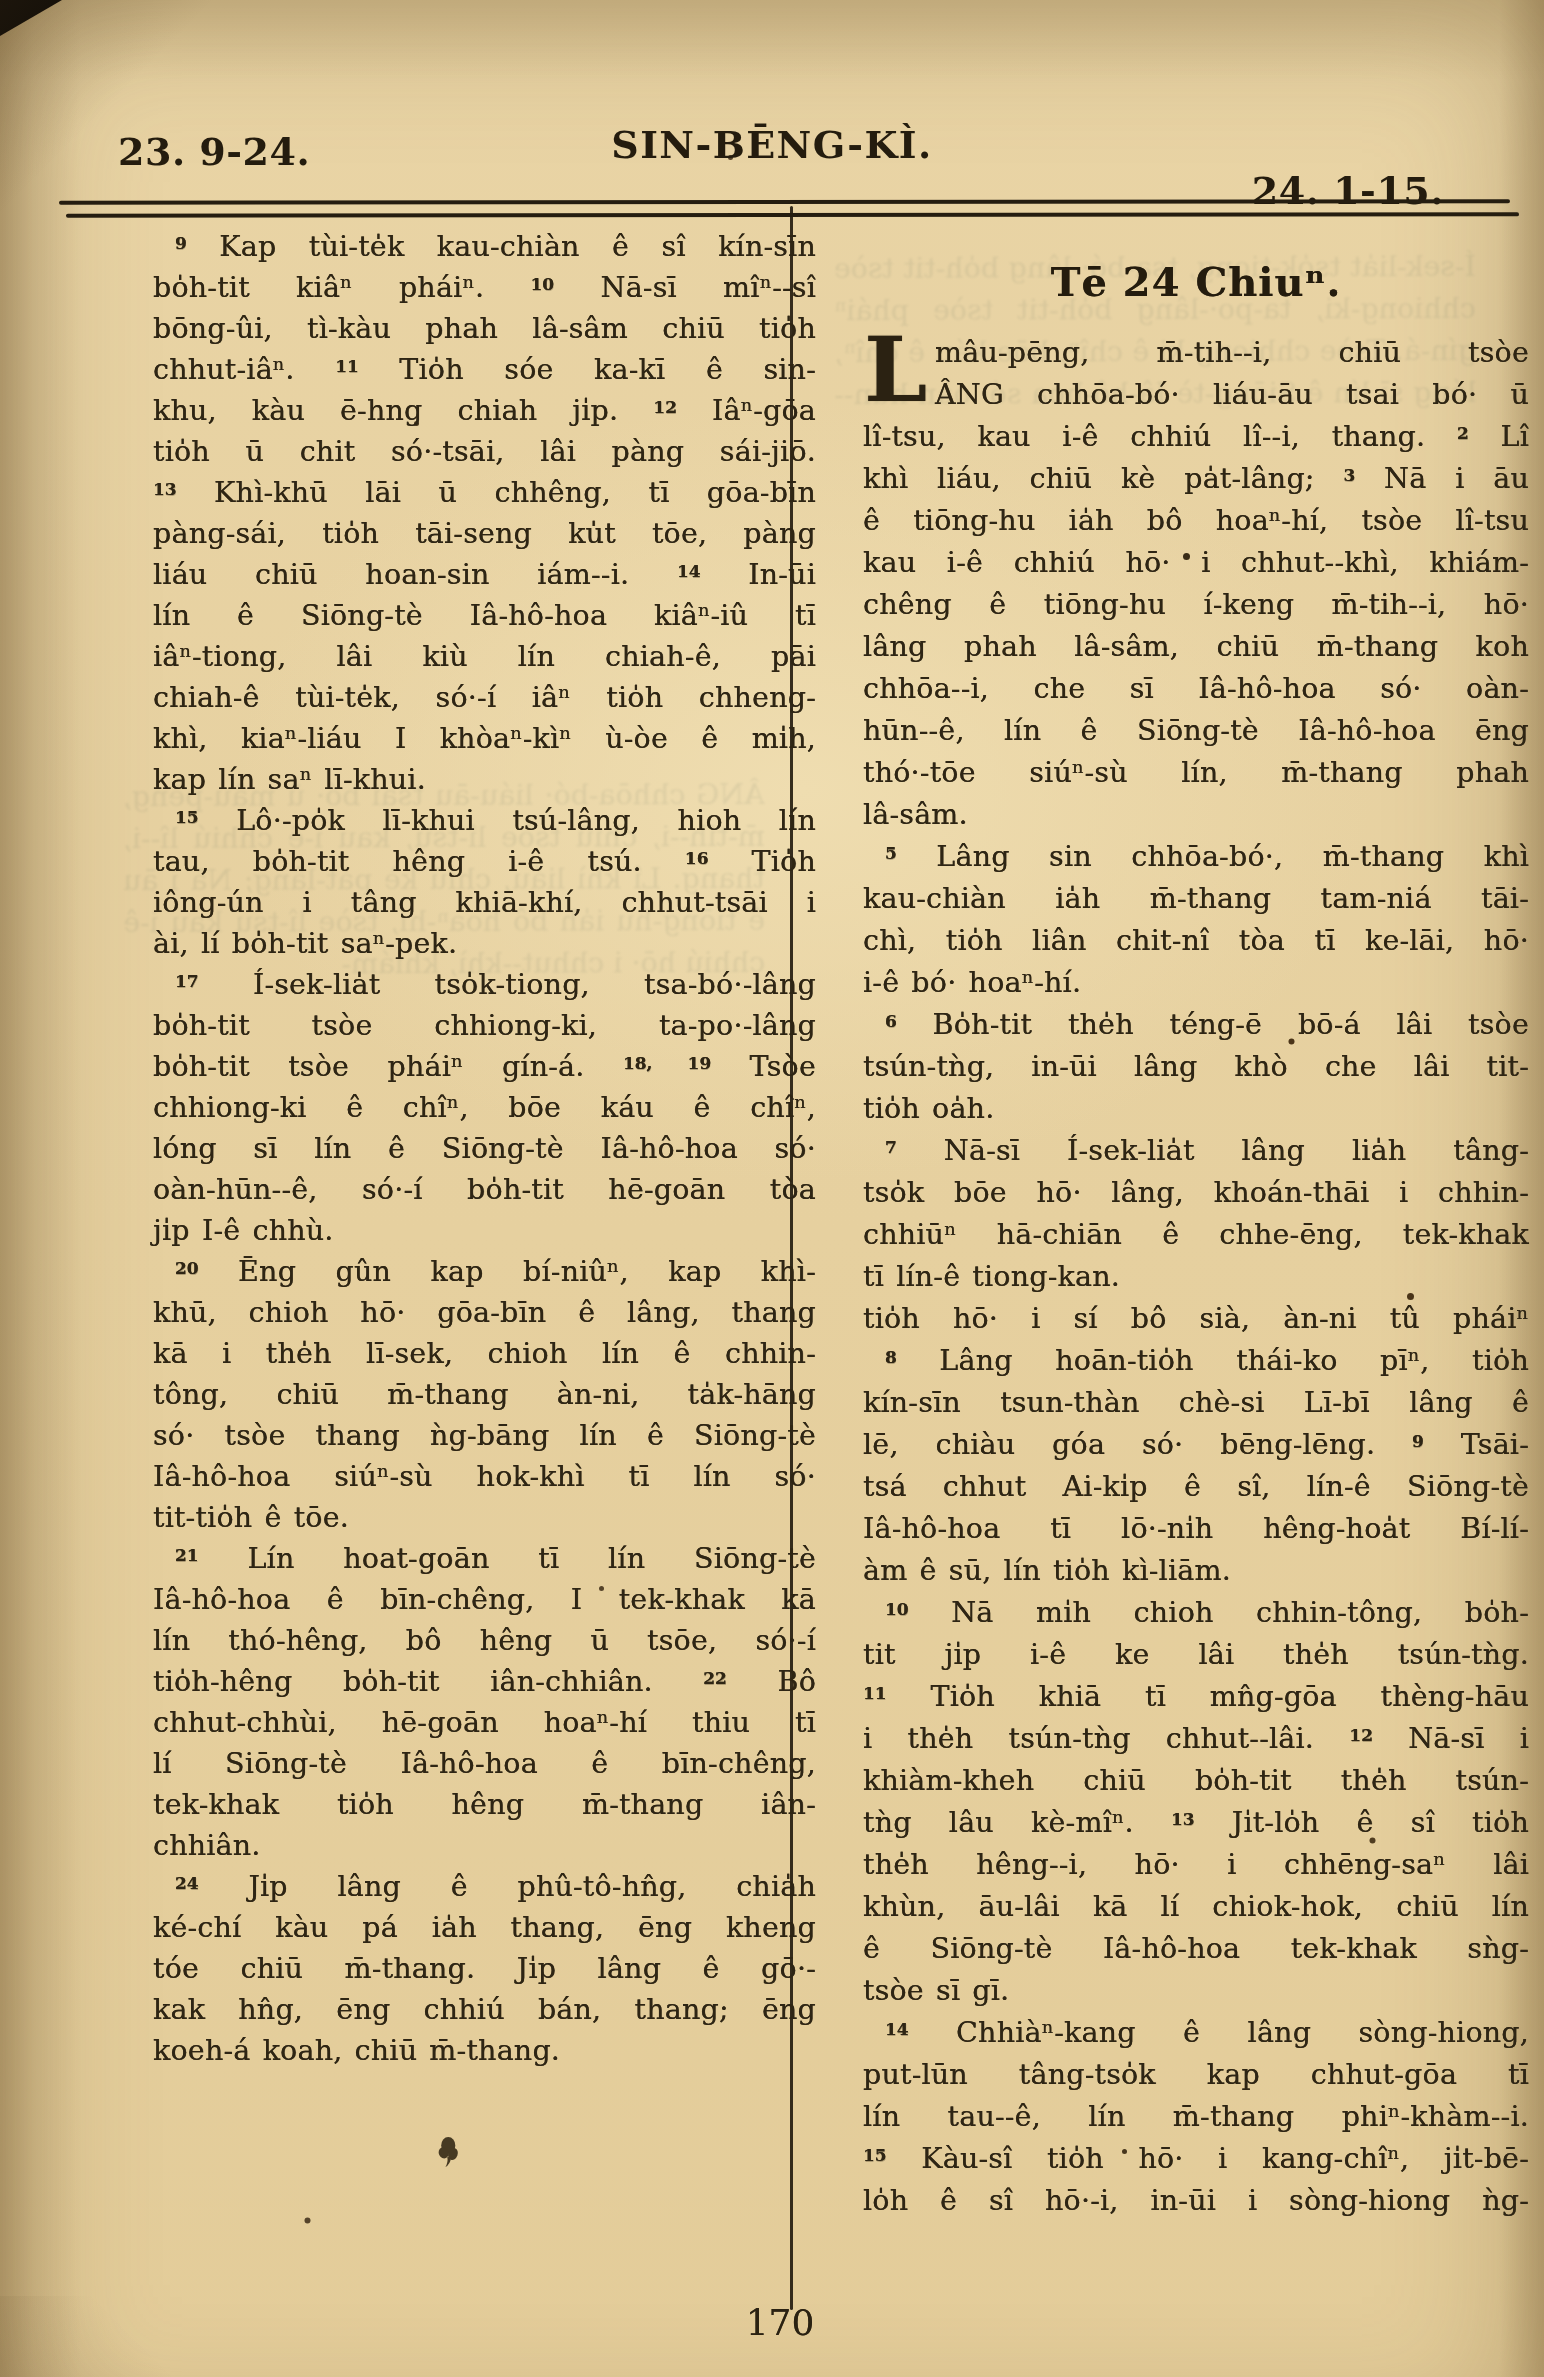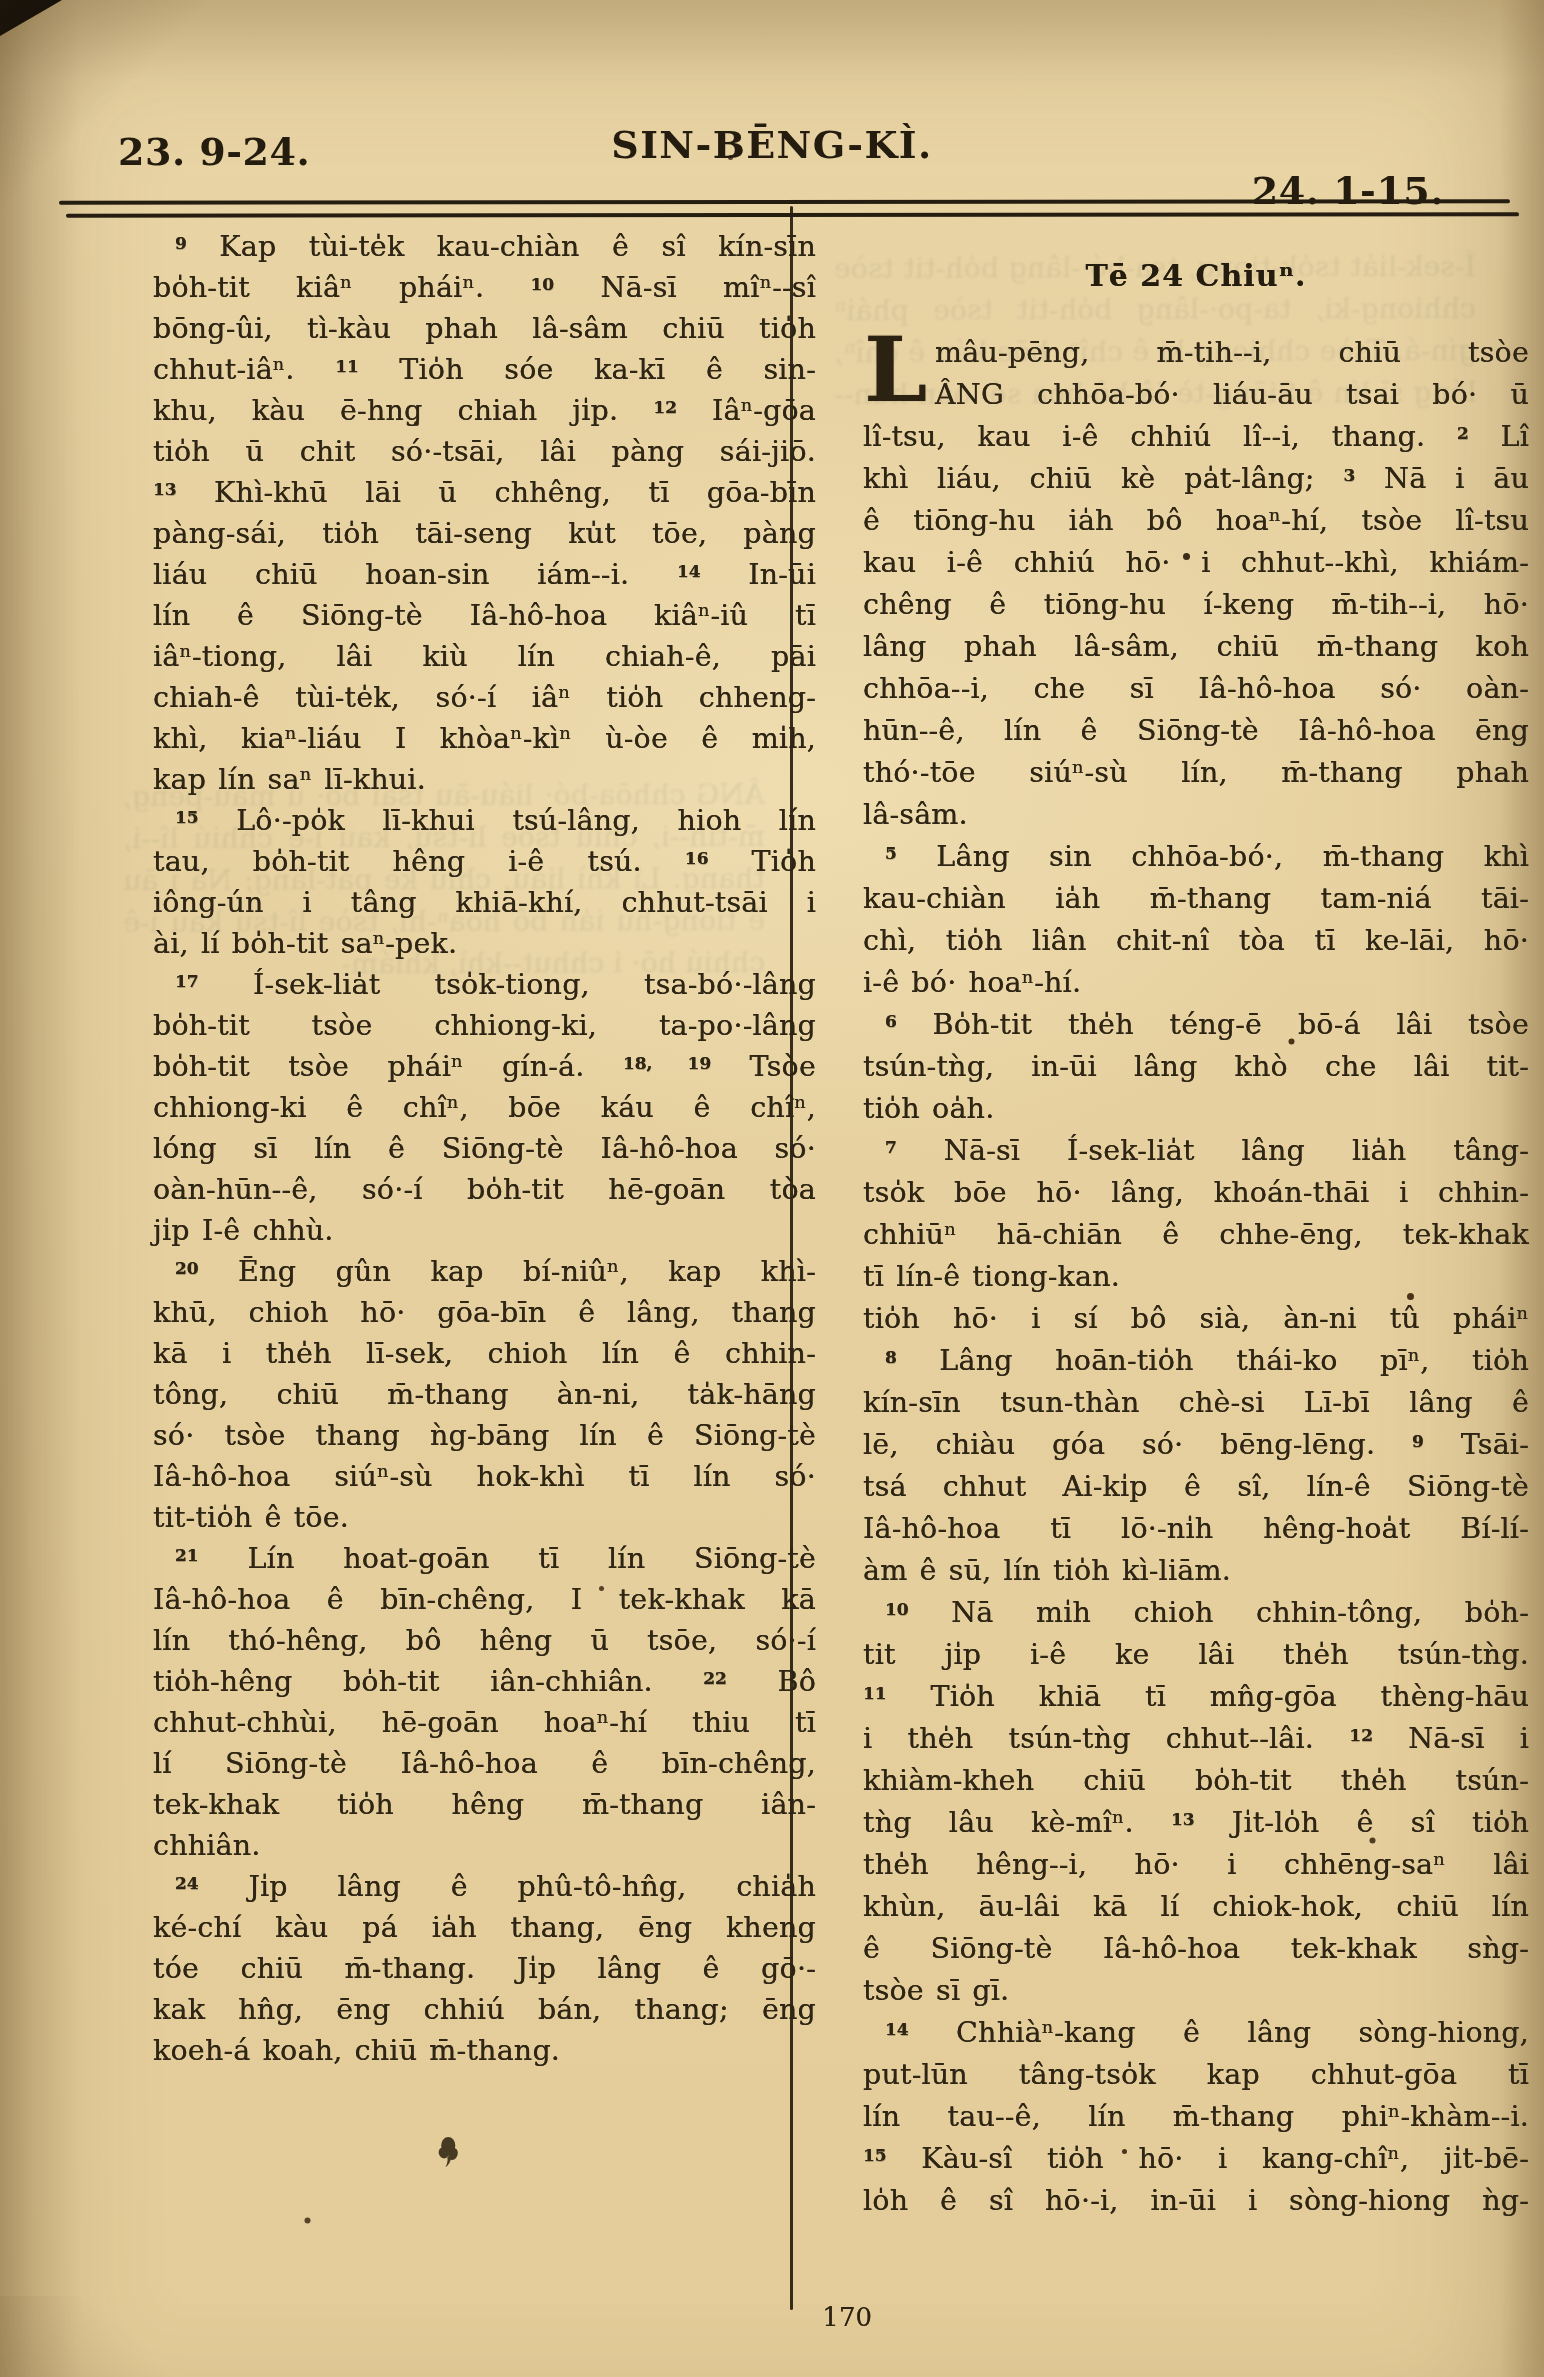--- a/index.html
+++ b/index.html
@@ -46,29 +46,29 @@
   .line{font-size:28.5px;letter-spacing:0.2px;word-spacing:2.9px;
     text-shadow:0 0 0.5px rgba(46,37,20,.75), 0.3px 0.3px 0 rgba(46,37,20,.30);}
   .col-left .line{height:41px;line-height:41px;}
   .col-right .line{height:42px;line-height:42px;}
   .line.j{text-align:justify;text-align-last:justify;}
   .line.ind{padding-left:22px;}
   .line.dc{padding-left:72px;}
   sup.v{font-size:17px;line-height:0;vertical-align:6.7px;letter-spacing:0;font-weight:bold;}
 
   .chapter-heading{position:absolute;top:42px;left:0;width:100%;text-align:center;
-    font-weight:bold;font-size:30px;letter-spacing:1px;color:#241c0e;
+    font-weight:bold;font-size:40px;letter-spacing:1px;color:#241c0e;
     text-shadow:0 0 0.5px rgba(36,28,14,.8);}
   .rc-lines{position:absolute;top:116px;left:0;right:0;}
   .dropcap{position:absolute;left:1px;top:-2.9px;font-size:90px;line-height:80px;
     font-weight:bold;color:#2b2212;text-shadow:0 0 1px rgba(43,34,18,.6);}
 
   .ornament{position:absolute;left:117px;top:2136px;width:663px;text-align:center;}
-  .page-number{position:absolute;left:720px;top:2302px;width:152px;text-align:right;
-    font-size:26px;color:#2b2212;text-shadow:0 0 0.5px rgba(43,34,18,.7);}
+  .page-number{position:absolute;left:704px;top:2302px;width:152px;text-align:center;
+    font-size:36px;color:#2b2212;text-shadow:0 0 0.5px rgba(43,34,18,.7);}
 
   .ghost{position:absolute;transform:scaleX(-1) rotate(.2deg);filter:blur(1.2px);
     opacity:.10;color:#4e6052;font-size:28.5px;line-height:42px;overflow:hidden;
     text-align:justify;pointer-events:none;}
   .ghost-1{left:834px;top:247px;width:642px;height:162px;}
   .ghost-2{left:123px;top:775px;width:642px;height:214px;}
 </style>
 </head>
 <body>
 

